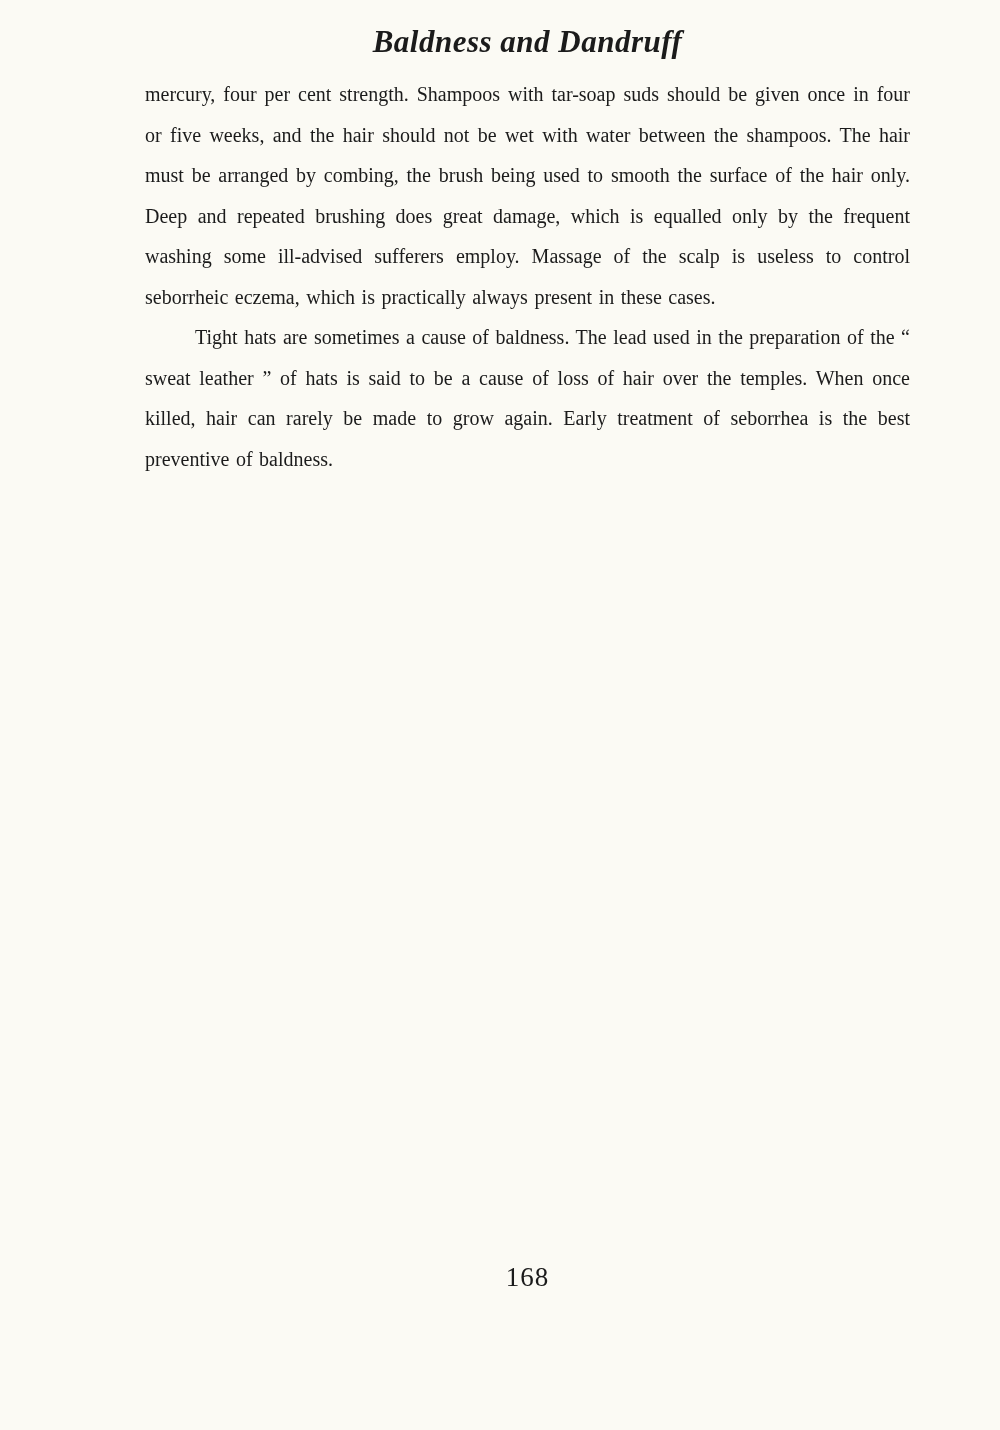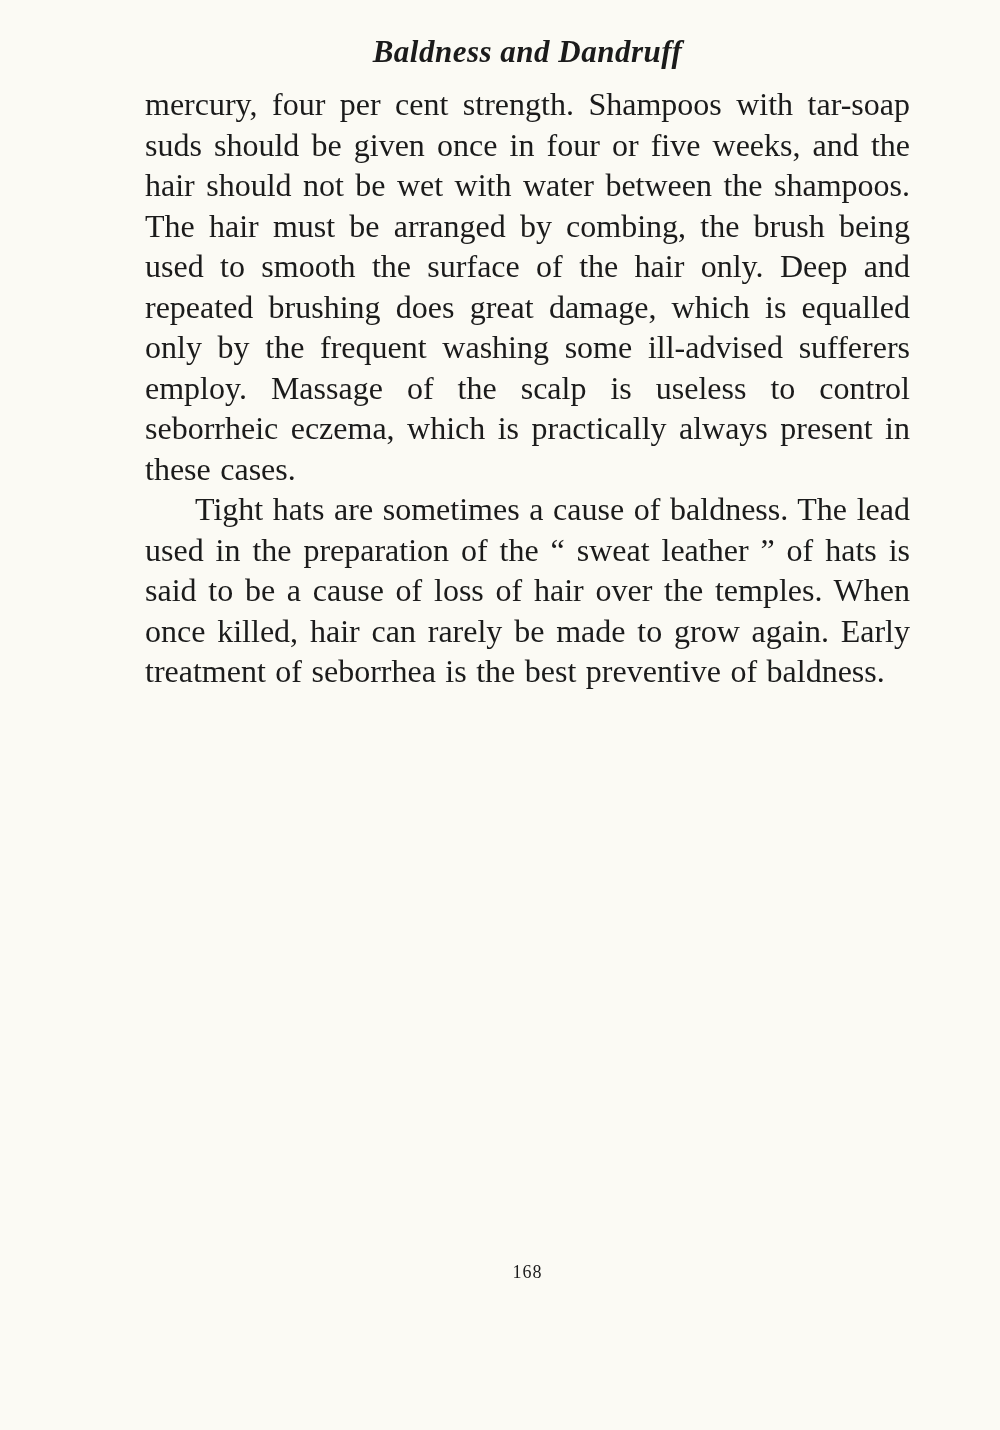--- a/index.html
+++ b/index.html
@@ -14,53 +14,53 @@
     color: #1b1b1b;
     -webkit-font-smoothing: antialiased;
   }
   .page {
     position: relative;
     width: 1000px;
     height: 1430px;
     overflow: hidden;
   }
   .running-header {
-    margin-top: 34px;
+    margin-top: 24px;
     margin-left: 145px;
     width: 765px;
     text-align: center;
     font-style: italic;
     font-weight: 600;
     font-size: 31px;
     letter-spacing: 0.5px;
   }
   .text-block {
     margin-top: 14px;
     margin-left: 145px;
     width: 765px;
-    font-size: 32px;
+    font-size: 20px;
     line-height: 40.5px;
     text-align: justify;
     word-spacing: 1.5px;
   }
   .text-block p {
     margin: 0;
     padding: 0;
     text-indent: 50px;
   }
   .text-block p.no-indent {
     text-indent: 0;
   }
   .page-number {
     position: absolute;
     top: 1262px;
     left: 145px;
     width: 765px;
     text-align: center;
-    font-size: 18px;
+    font-size: 27px;
     letter-spacing: 1px;
   }
 </style>
 </head>
 <body>
 
 <div class="page">
 
   <div class="running-header">Baldness and Dandruff</div>
 

